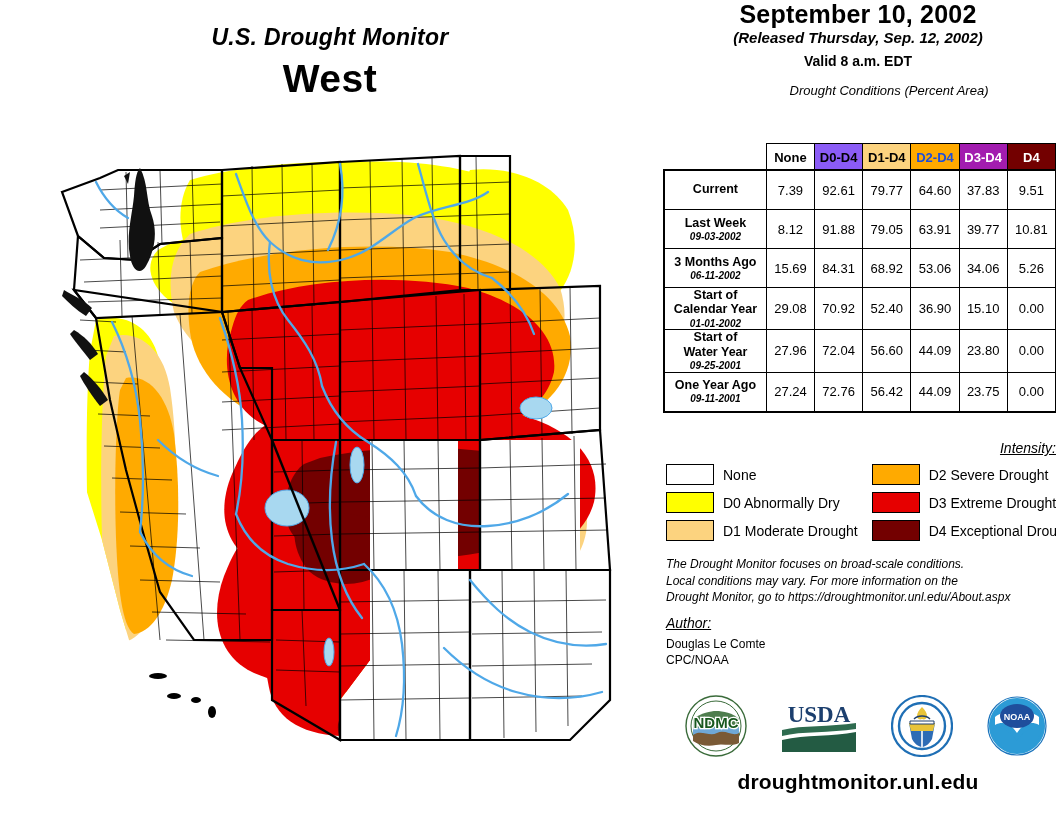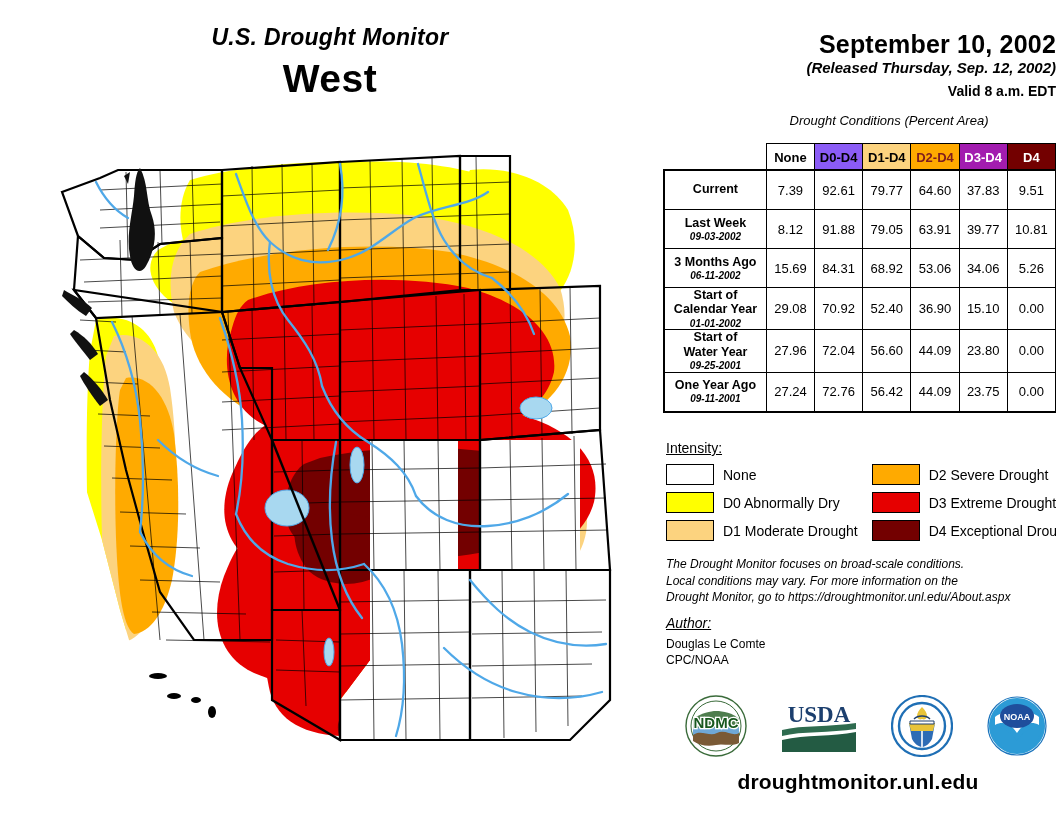--- a/index.html
+++ b/index.html
@@ -9,52 +9,52 @@
   
   #map-panel{position:absolute;left:0;top:0;width:660px;height:816px;}
   #map-title-block{position:absolute;left:0;top:24px;width:660px;text-align:center;}
   #map-supertitle{font-size:23px;font-weight:bold;font-style:italic;letter-spacing:.3px;}
   #map-region-title{font-size:39px;font-weight:bold;margin-top:6px;letter-spacing:.5px;}
   #map-canvas{position:absolute;left:40px;top:140px;width:610px;height:650px;}
   #map-canvas svg{display:block;}
 
   
   #info-panel{position:absolute;left:660px;top:0;width:396px;height:816px;}
-  #date-block{text-align:right;padding-top:30px;}
+  #date-block{text-align:center;}
   #issue-date{font-size:25px;font-weight:bold;letter-spacing:.2px;}
   #release-date{font-size:15px;font-weight:bold;font-style:italic;margin-top:0;}
   #valid-time{font-size:14px;font-weight:bold;margin-top:7px;}
 
   #table-caption{font-size:13px;font-style:italic;text-align:center;margin-top:14px;
                  padding-left:62px;}
 
   
   #conditions-table{position:absolute;left:4px;top:143px;border-collapse:collapse;
                     font-size:12.5px;}
   #conditions-table td,#conditions-table th{border:1px solid #000;text-align:center;
       vertical-align:middle;padding:0;}
   #conditions-table thead th{height:26px;font-weight:bold;font-size:13px;}
   #conditions-table thead th.corner{border:none;background:transparent;}
   th.hdr{width:50px;}
   th.hdr-none{background:#ffffff;color:#000;font-weight:normal;}
   th.hdr-d0{background:#8b5cf6;color:#000;}
   th.hdr-d1{background:#FCD37F;color:#000;}
-  th.hdr-d2{background:#FFAA00;color:#7f1d1d;}
+  th.hdr-d2{background:#FFAA00;color:#1d4ed8;}
   th.hdr-d3{background:#a21caf;color:#ffffff;}
   th.hdr-d4{background:#730000;color:#ffffff;}
   td.rowlabel{width:110px;text-align:center;padding:4px 4px;line-height:1.15;}
   td.rowlabel .lbl{font-weight:bold;font-size:12.5px;display:block;}
   td.rowlabel .sub{font-weight:bold;font-style:italic;font-size:10px;display:block;margin-top:1px;}
   td.val{width:50px;height:38px;font-size:13px;}
   #conditions-table tbody{outline:2px solid #000;}
 
   
   #intensity-section{position:absolute;left:6px;top:440px;width:390px;}
-  #intensity-heading{font-size:14px;font-weight:normal;
-                     text-decoration:underline;margin-bottom:8px;}
+  #intensity-heading{font-size:14px;font-style:italic;font-weight:normal;
+                     text-decoration:underline;margin-bottom:8px;text-align:right;}
   .legend-cols{display:flex;gap:14px;}
   .legend-col{display:flex;flex-direction:column;gap:7px;}
   .legend-row{display:flex;align-items:center;gap:9px;}
   .swatch{width:46px;height:19px;border:1px solid #000;flex:none;}
   .legend-label{font-size:14px;white-space:nowrap;}
 
   
   #disclaimer{position:absolute;left:6px;top:556px;width:380px;
               font-size:12px;font-style:italic;line-height:1.38;}
   #author-section{position:absolute;left:6px;top:615px;}

